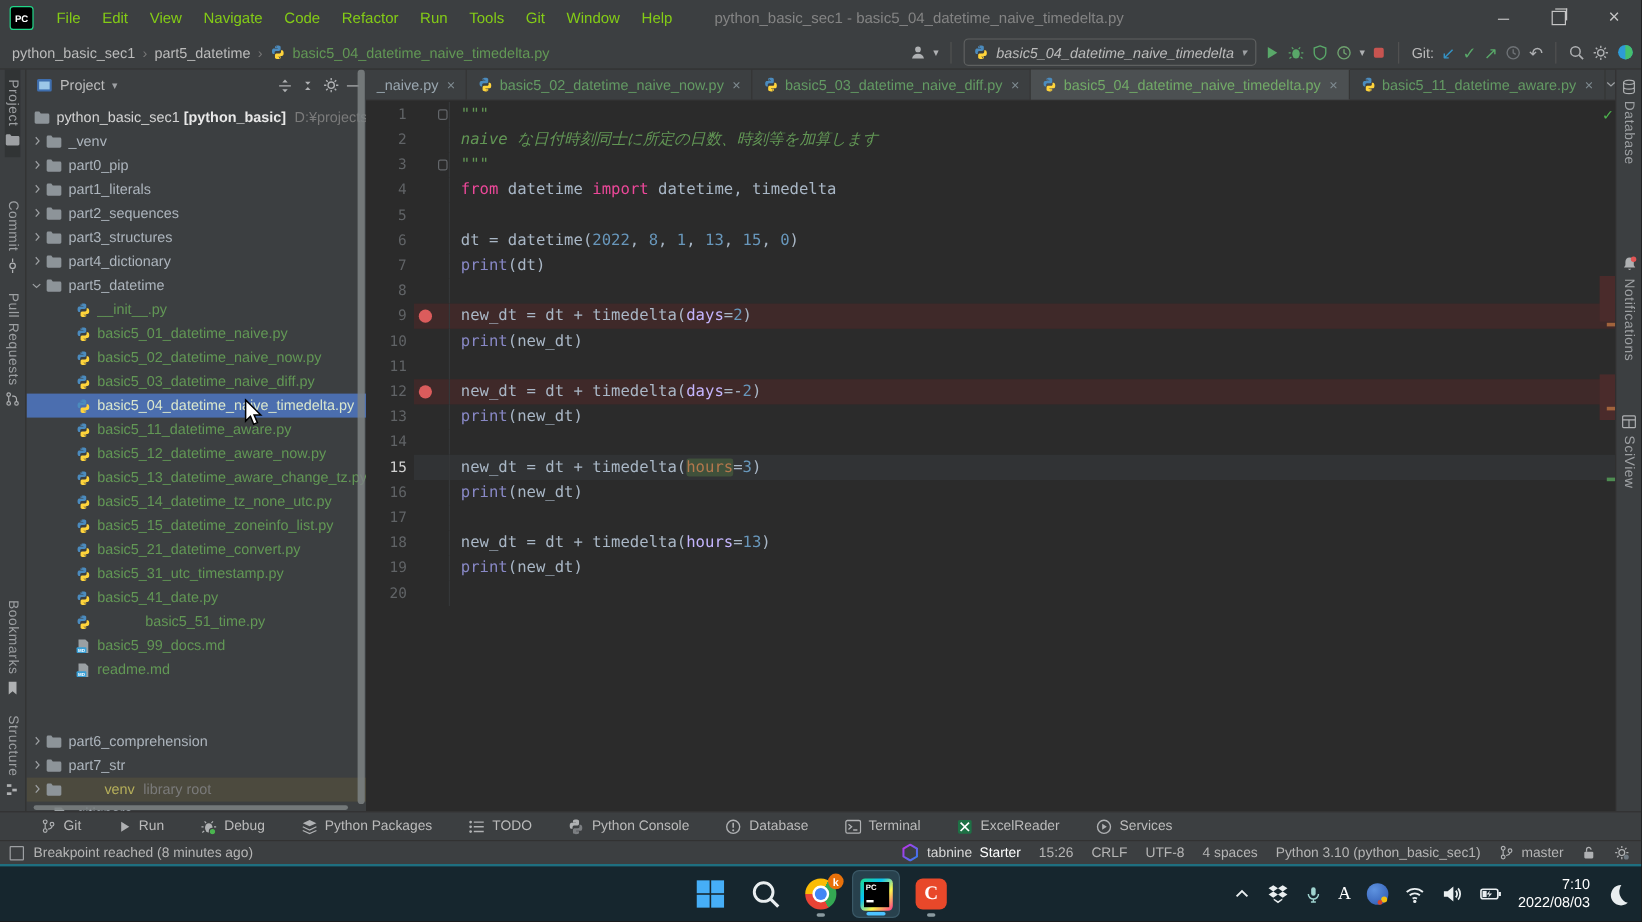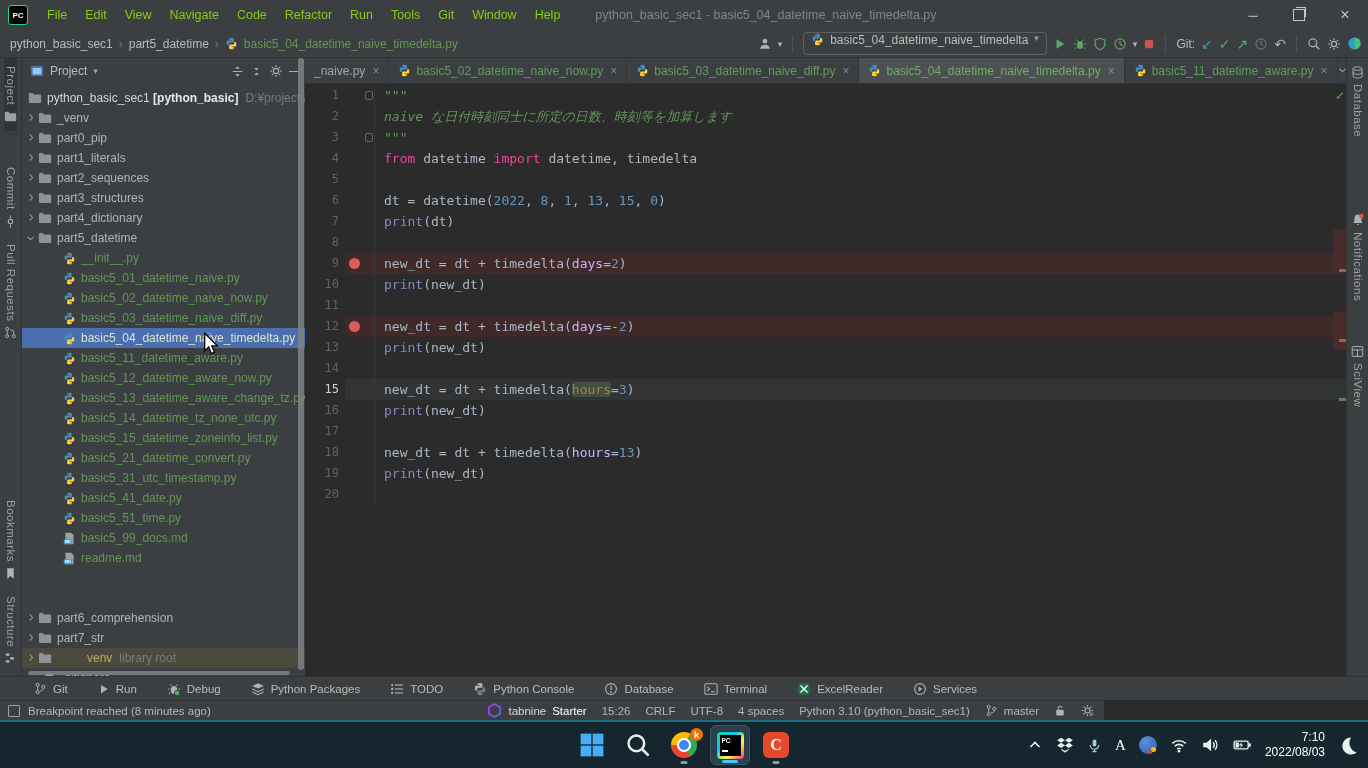--- a/index.html
+++ b/index.html
@@ -22,22 +22,22 @@
   .maxbox:before{content:"";position:absolute;left:2px;top:-3px;width:9px;height:9px;border:1px solid #c6c6c6;border-left:none;border-bottom:none;}
 
   
   #navbar{position:absolute;left:0;top:30px;width:1368px;height:28px;background:#3c3f41;
           border-bottom:1px solid #323232;display:flex;align-items:center;box-sizing:border-box;}
   #breadcrumbs{display:flex;align-items:center;padding-left:10px;gap:6px;white-space:nowrap;}
   #breadcrumbs .crumb{color:#bbbbbb;}
   #breadcrumbs .sep{color:#777;}
   #breadcrumbs .crumbfile{color:#629755;}
   #navright{margin-left:auto;display:flex;align-items:center;gap:6px;padding-right:6px;}
-  #runconfig{display:flex;align-items:flex-start;gap:6px;height:21px;border:1px solid #5e6060;border-radius:4px;
-             padding:0 7px;color:#bbbbbb;max-width:230px;}
+  #runconfig{display:flex;align-items:center;gap:6px;height:21px;border:1px solid #5e6060;border-radius:4px;
+             padding:0 7px;color:#bbbbbb;max-width:230px;font-style:italic;}
   .glyph{font-size:14px;line-height:16px;}
   .g-blue{color:#3592c4}.g-green{color:#59a869}.g-gray{color:#afb1b3}
   .navsep{width:1px;height:18px;background:#515151;margin:0 4px;}
 
   
   #main{position:absolute;left:0;top:58px;width:1368px;height:618px;display:flex;}
   
   #leftstripe{width:22px;background:#3c3f41;border-right:1px solid #323232;box-sizing:border-box;
               display:flex;flex-direction:column;justify-content:space-between;align-items:center;}
   .vgroup{display:flex;flex-direction:column;align-items:center;}
@@ -98,21 +98,21 @@
   
   #rightstripe{width:22px;background:#3c3f41;border-left:1px solid #323232;box-sizing:border-box;
                display:flex;flex-direction:column;align-items:center;}
 
   
   #bottombar{position:absolute;left:0;top:676px;width:1368px;height:24px;background:#3c3f41;border-top:1px solid #323232;
              box-sizing:border-box;display:flex;align-items:center;gap:30px;padding-left:34px;font-size:11.5px;color:#bbbbbb;}
   .bitem{display:flex;align-items:center;gap:6px;}
 
   
-  #statusbar{position:absolute;left:0;top:700px;width:1104px;height:20px;background:#3c3f41;border-top:1px solid #323232;
+  #statusbar{position:absolute;left:0;top:700px;width:1368px;height:20px;background:#3c3f41;border-top:1px solid #323232;
              box-sizing:border-box;display:flex;font-size:11.5px;color:#b5b5b5;}
   #statusleft{display:flex;align-items:center;gap:8px;padding-left:8px;}
   .sqicon{width:10px;height:10px;border:1px solid #9da0a3;border-radius:1px;}
   #statusright{margin-left:auto;display:flex;align-items:center;gap:15px;padding-right:10px;}
   .tn-name{color:#d8d8d8;}
   .tn-plan{color:#ffffff;font-weight:normal;}
 
   
   #taskbar{position:absolute;left:0;top:720px;width:1368px;height:48px;background:#16262e;border-top:2px solid #1f6f80;box-sizing:border-box;}
   #tbcenter{position:absolute;left:50%;top:0;height:46px;transform:translateX(-50%);display:flex;align-items:center;gap:6px;}
@@ -563,21 +563,21 @@
           </div>
           <div class="trow gitnew" style="padding-left: 41px;">
             <span class="ic ticon">
               <svg width="13" height="13" viewBox="0 0 16 16" fill="none">
                 <path fill="#4B8BBE" d="M7.9 1C5 1 5.1 2.3 5.1 2.3v1.5H8v.4H3.9S2 3.9 2 6.9s1.7 3 1.7 3h1V8.4s-.1-1.7 1.7-1.7h2.9s1.6 0 1.6-1.6V2.6S11.1 1 7.9 1zM6.3 1.9a.5.5 0 1 1 0 1.1.5.5 0 0 1 0-1.1z"></path>
                 <path fill="#FFD43B" d="M8.1 15c2.9 0 2.8-1.3 2.8-1.3v-1.5H8v-.4h4.1S14 12.1 14 9.1s-1.7-3-1.7-3h-1v1.5s.1 1.7-1.7 1.7H6.7s-1.6 0-1.6 1.6v2.5S4.9 15 8.1 15zm1.6-.9a.5.5 0 1 1 0-1.1.5.5 0 0 1 0 1.1z"></path>
               </svg>
             </span>
             <span class="tlabel">basic5_41_date.py</span>
           </div>
-          <div class="trow gitnew" style="padding-left: 41px;">
+          <div class="trow gitnew" style="padding-left: 41px; gap: 40px;">
             <span class="ic ticon">
               <svg width="13" height="13" viewBox="0 0 16 16" fill="none">
                 <path fill="#4B8BBE" d="M7.9 1C5 1 5.1 2.3 5.1 2.3v1.5H8v.4H3.9S2 3.9 2 6.9s1.7 3 1.7 3h1V8.4s-.1-1.7 1.7-1.7h2.9s1.6 0 1.6-1.6V2.6S11.1 1 7.9 1zM6.3 1.9a.5.5 0 1 1 0 1.1.5.5 0 0 1 0-1.1z"></path>
                 <path fill="#FFD43B" d="M8.1 15c2.9 0 2.8-1.3 2.8-1.3v-1.5H8v-.4h4.1S14 12.1 14 9.1s-1.7-3-1.7-3h-1v1.5s.1 1.7-1.7 1.7H6.7s-1.6 0-1.6 1.6v2.5S4.9 15 8.1 15zm1.6-.9a.5.5 0 1 1 0-1.1.5.5 0 0 1 0 1.1z"></path>
               </svg>
             </span>
             <span class="tlabel">basic5_51_time.py</span>
           </div>
           <div class="trow gitnew" style="padding-left: 41px;">
             <span class="ic ticon">

